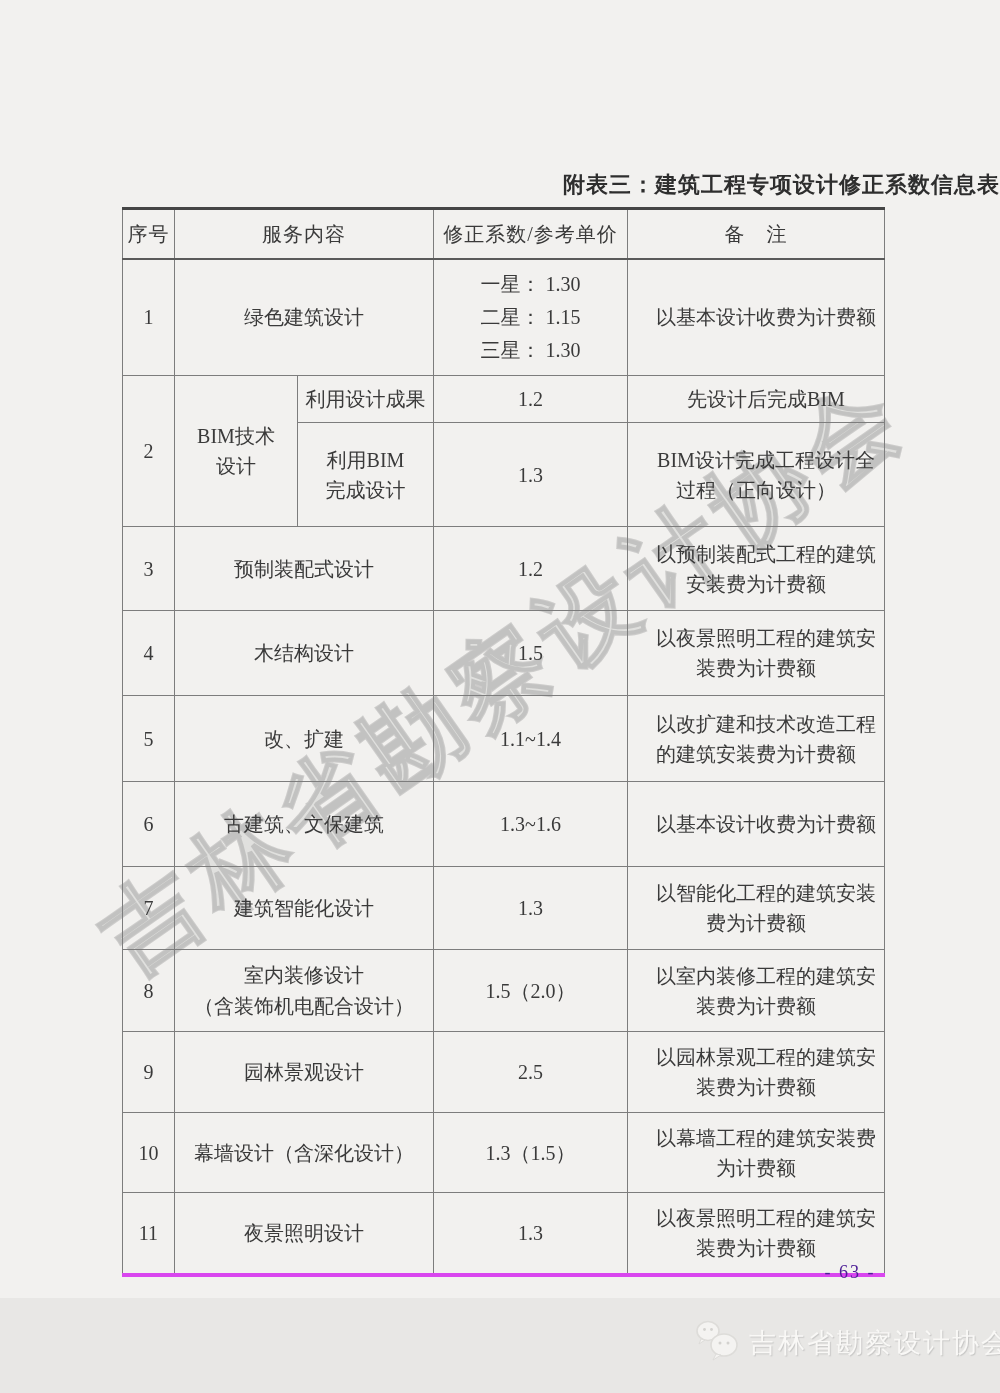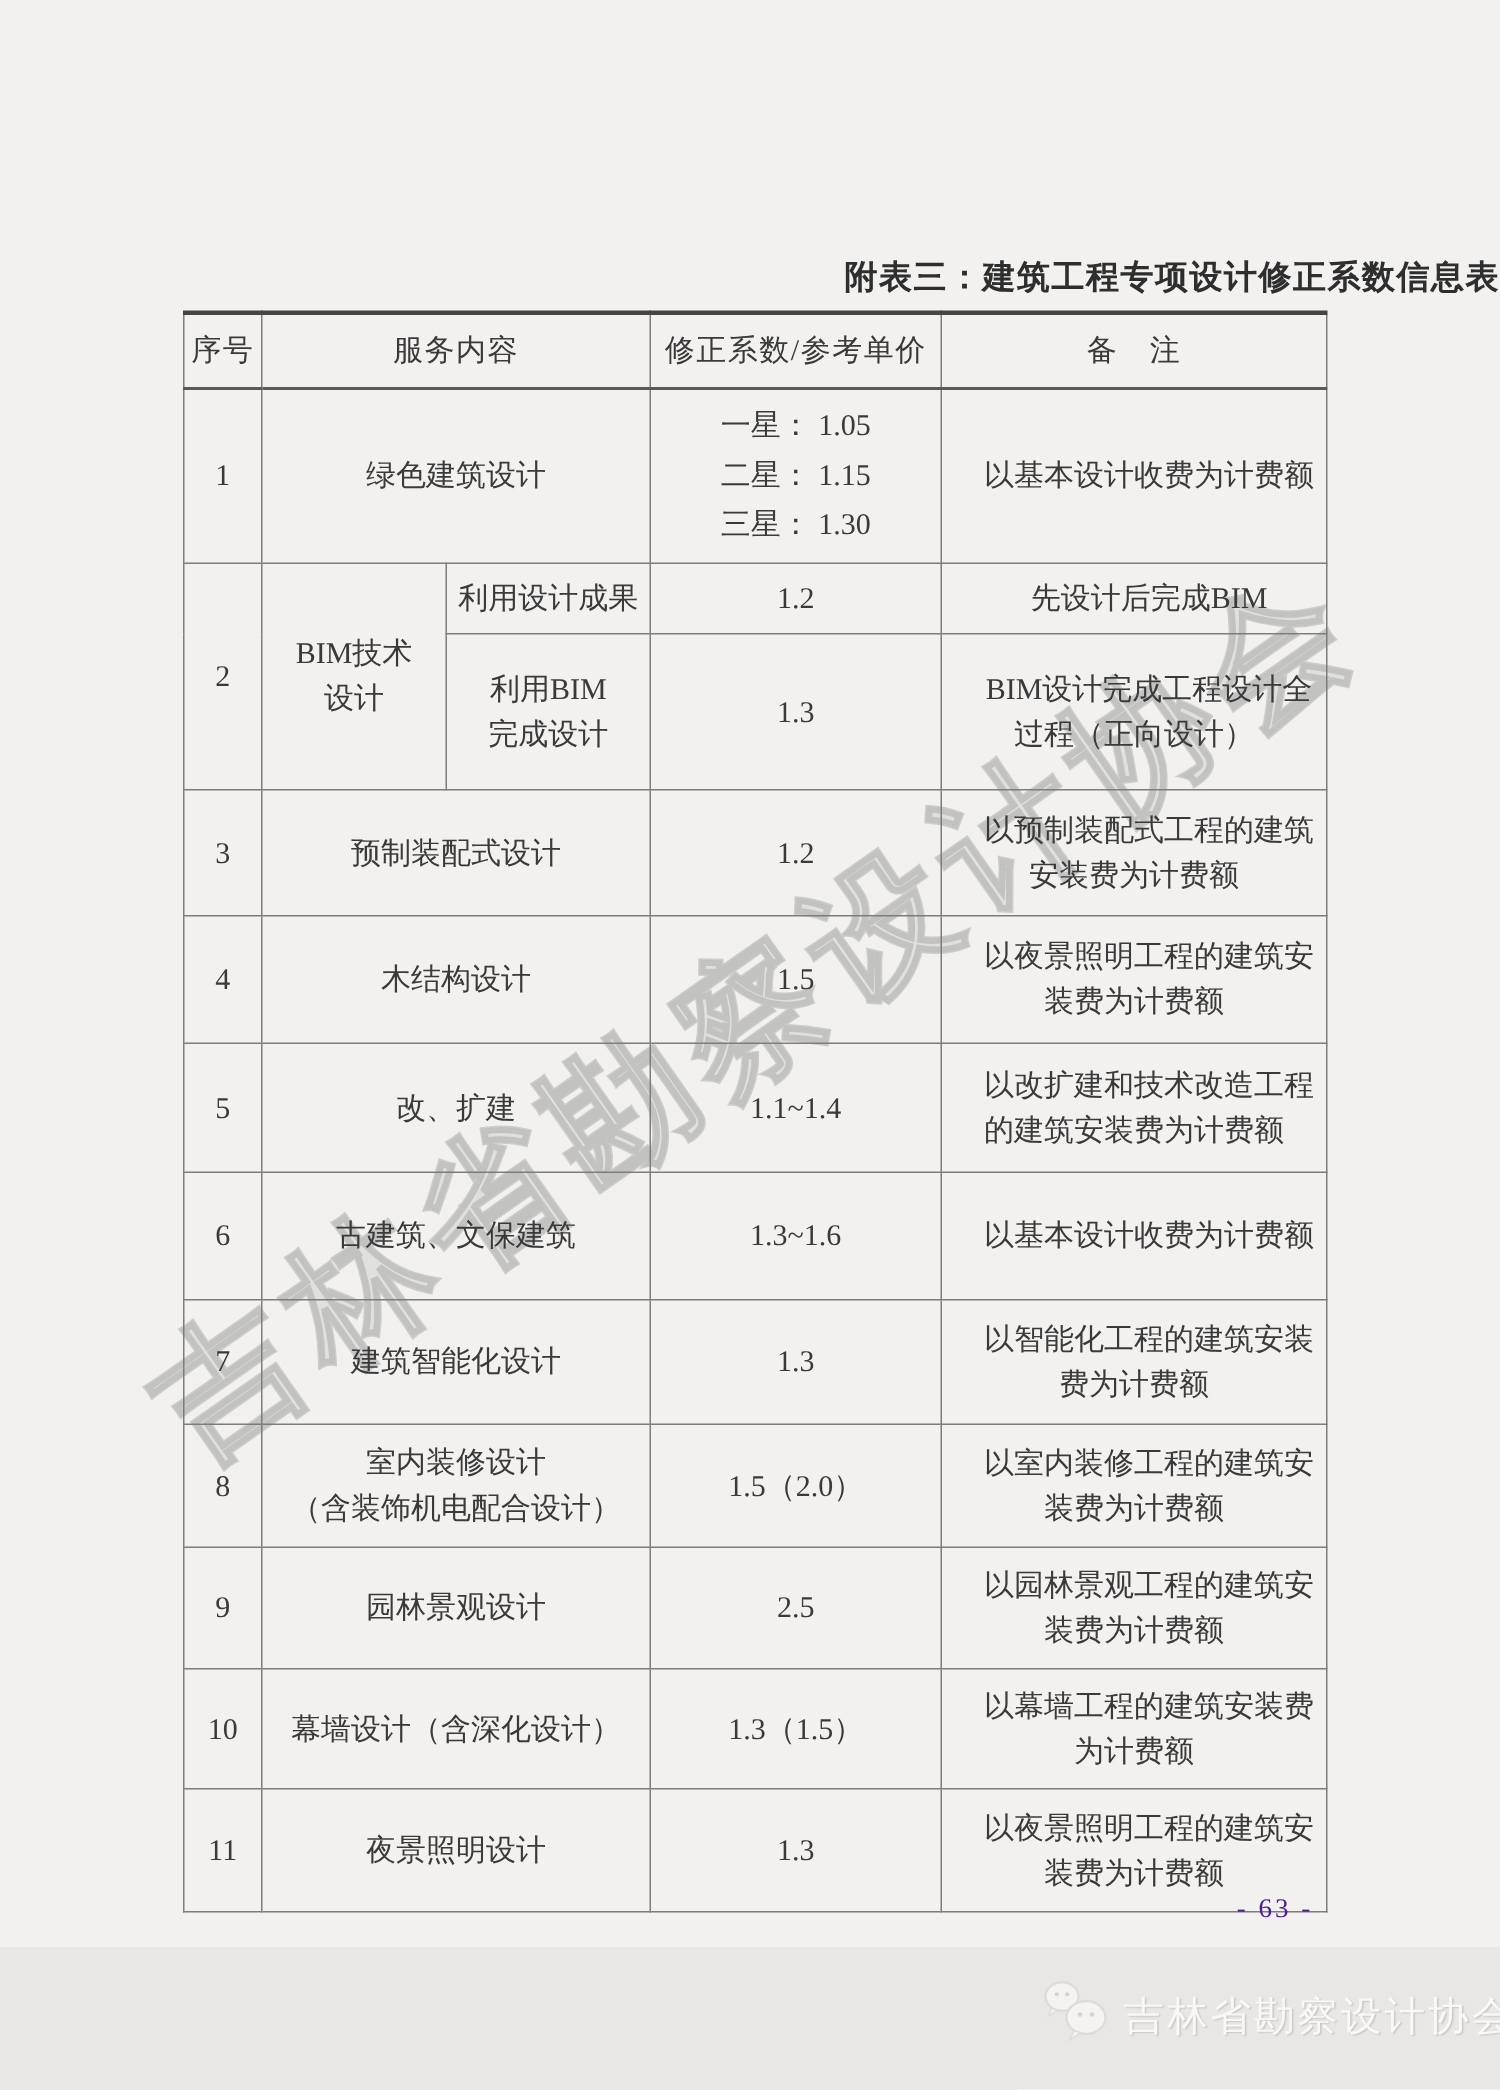--- a/index.html
+++ b/index.html
@@ -47,21 +47,21 @@
     font-size:20px;
     color:#3a3a3a;
   }
   table.coef td{
     border:1px solid #7d7d7d;
     text-align:center;
     vertical-align:middle;
     padding:0;
     line-height:30px;
   }
-  table.coef{border-top:3px solid #454545;border-bottom:1px solid #d946ef;}
+  table.coef{border-top:3px solid #454545;border-bottom:4px solid #d946ef;}
   tr.head td{border-bottom:2px solid #5a5a5a;letter-spacing:1px;}
   td.remark{
     text-align:left;
     padding:0 7px;
     text-indent:1em;
     line-height:33px;
   }
   .coef-line{line-height:33px;}
   .narrow-bim{max-width:84px;margin:0 auto;}
   .narrow-bim2{max-width:96px;margin:0 auto;}
@@ -119,21 +119,21 @@
       <td>序号</td>
       <td colspan="2">服务内容</td>
       <td>修正系数/参考单价</td>
       <td>备　注</td>
     </tr>
 
     <tr style="height:117px">
       <td>1</td>
       <td colspan="2">绿色建筑设计</td>
       <td>
-        <div class="coef-line">一星： 1.05</div>
+        <div class="coef-line">一星： 1.30</div>
         <div class="coef-line">二星： 1.15</div>
         <div class="coef-line">三星： 1.30</div>
       </td>
       <td class="remark">以基本设计收费为计费额</td>
     </tr>
 
     <tr style="height:47px">
       <td rowspan="2">2</td>
       <td rowspan="2">
         <div class="narrow-bim">BIM技术设计</div>

